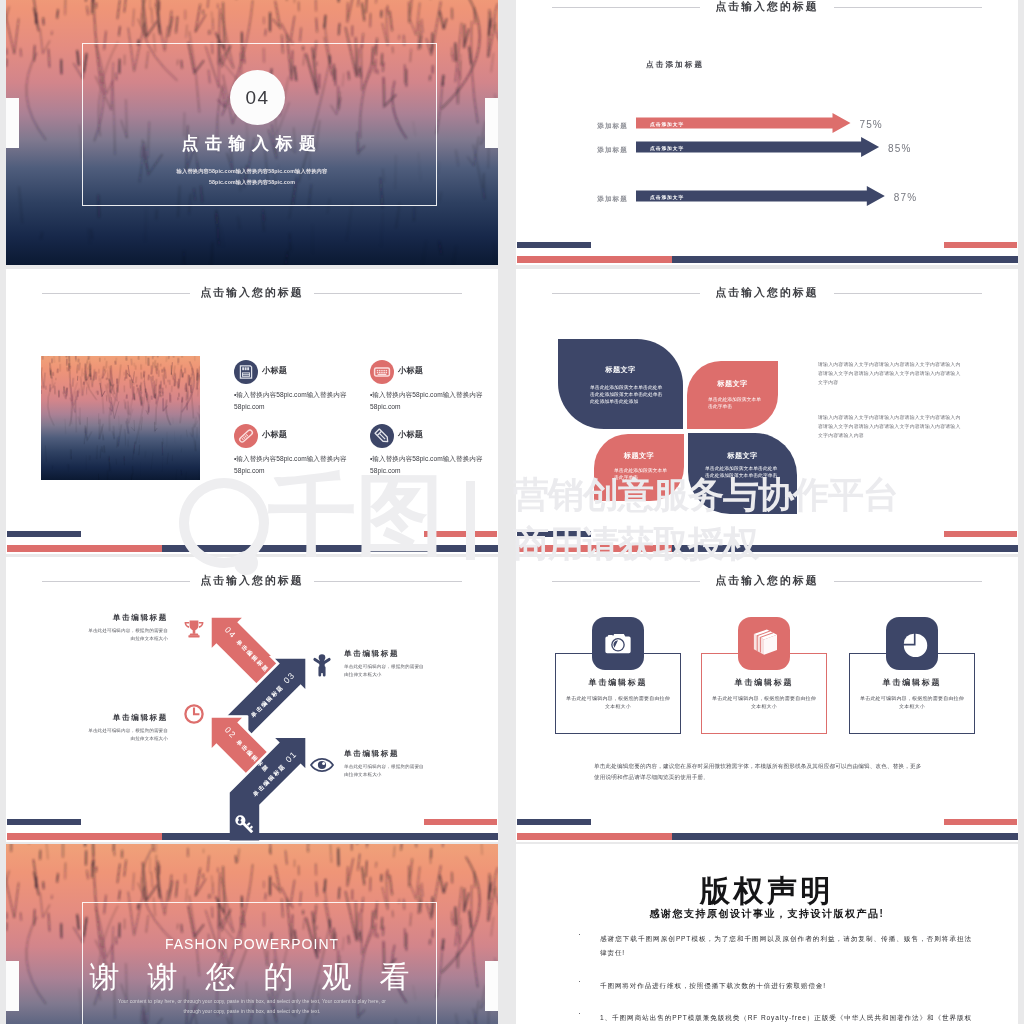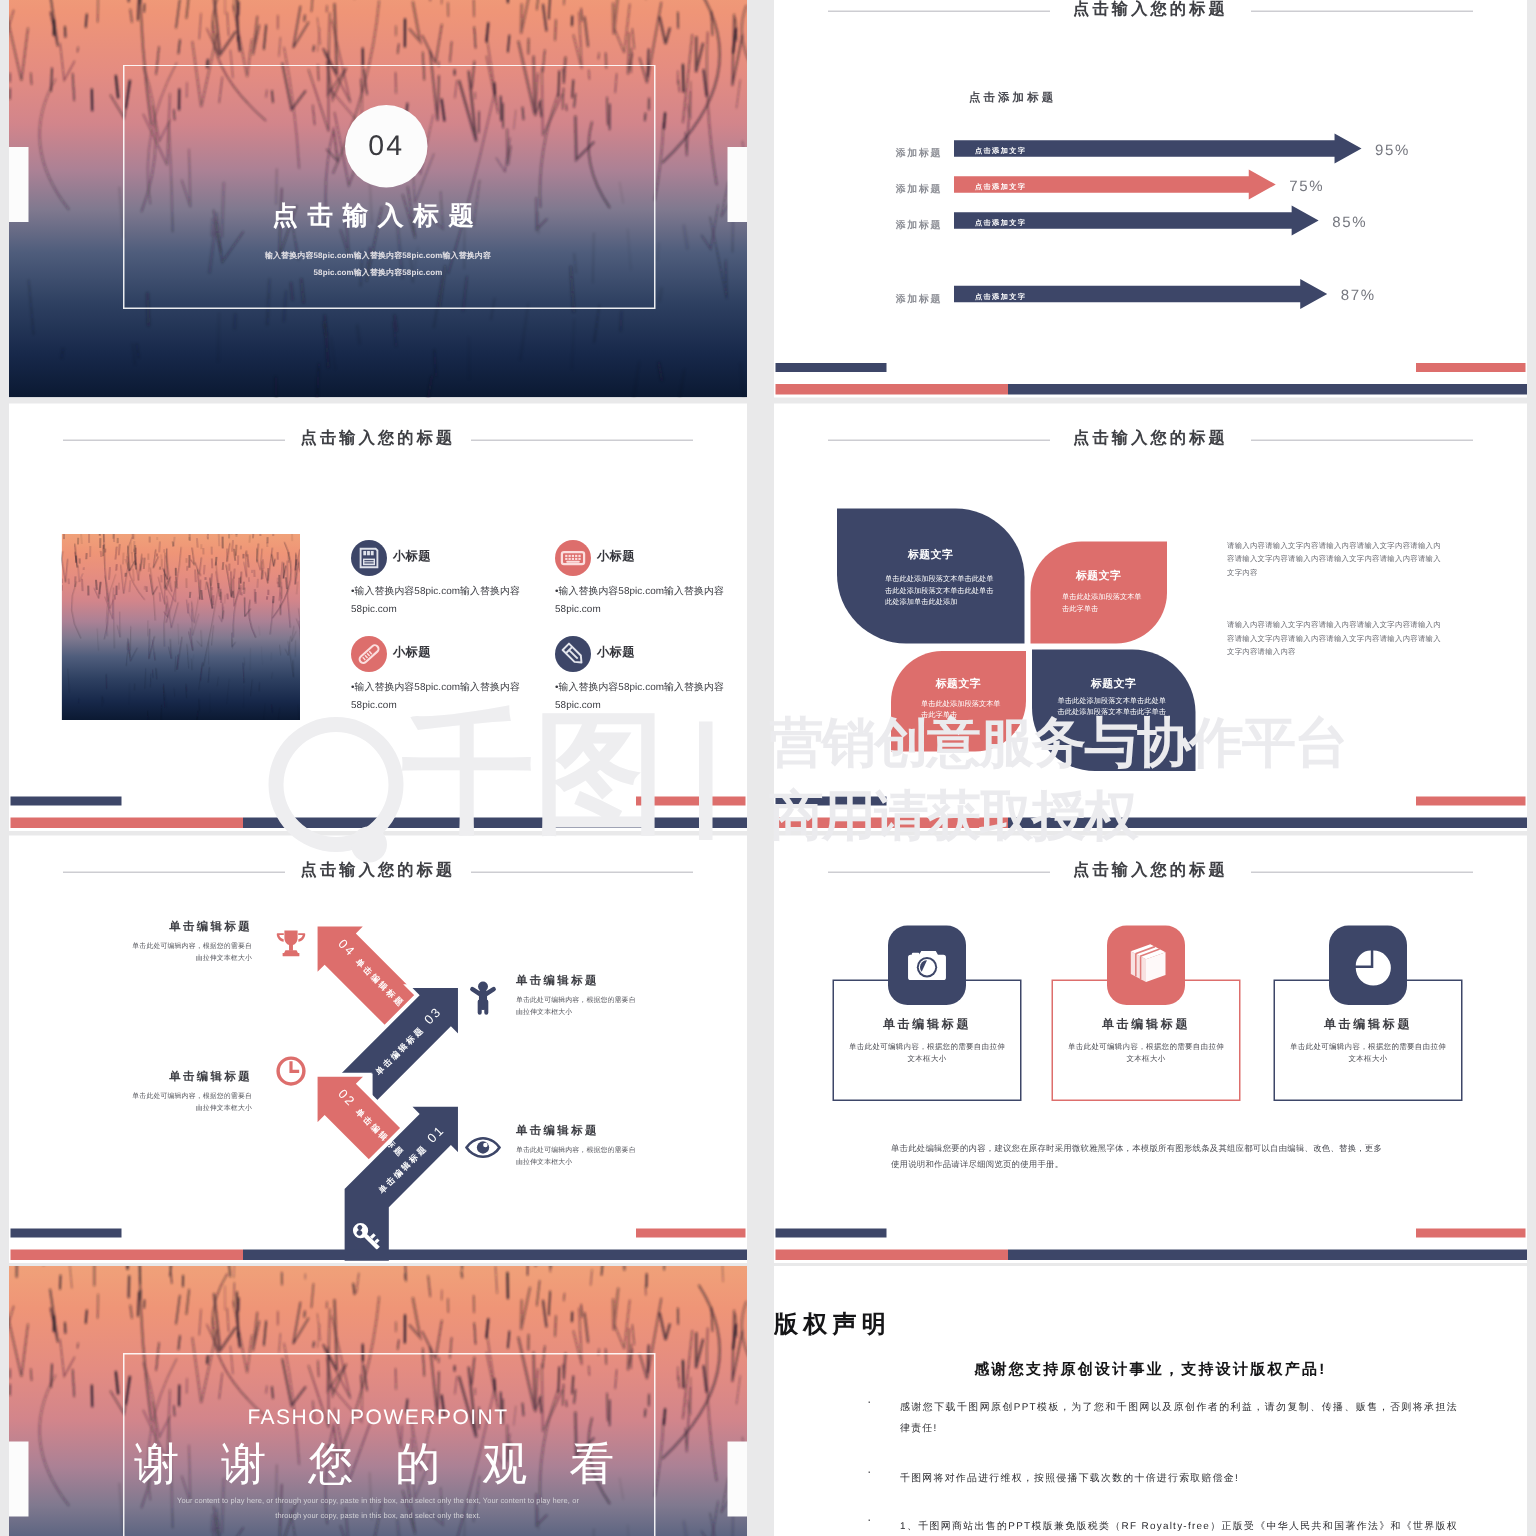--- a/index.html
+++ b/index.html
@@ -96,21 +96,21 @@
 
   
   .s7eyebrow{position:absolute;left:0;right:0;text-align:center;color:#fff;
              font-size:14px;letter-spacing:1.0px;font-weight:400;line-height:1;}
   .s7title{position:absolute;left:0;right:0;text-align:center;color:#fff;
            font-size:30px;font-weight:400;letter-spacing:5px;line-height:1;}
   .s7sub{position:absolute;left:0;right:0;text-align:center;color:#d3d2d7;
          font-size:5.0px;line-height:1.95;letter-spacing:.05px;}
 
   
-  .s8title{position:absolute;left:0;right:0;font-size:16px;
+  .s8title{position:absolute;left:0;right:0;text-align:center;font-size:30px;
            font-weight:700;color:#151517;letter-spacing:3.5px;line-height:1;}
   .s8sub{position:absolute;left:0;right:0;text-align:center;font-size:10px;
          font-weight:700;color:#151517;letter-spacing:1.5px;line-height:1;}
   .s8b{position:absolute;font-size:6.6px;color:#2b2b2f;line-height:2.15;letter-spacing:.85px;
        text-align:justify;}
   .s8dot{position:absolute;font-size:9px;color:#55555b;line-height:1;}
 
   
   #wm{position:absolute;left:0;top:0;width:899px;height:1024px;
       pointer-events:none;z-index:50;opacity:1;}
@@ -448,30 +448,20 @@
 </div>
 <div class="slide" style="left:516px;top:-20px;width:502px;height:285px;">
   <div class="hdr">
     <div class="ttl" style="top:21px;">点击输入您的标题</div>
     <div class="rule l" style="top:27px;"></div>
     <div class="rule r" style="top:27px;"></div>
   </div>
   <div class="barchart" style="left:62px;top:0;right:8px;height:250px;">
     <div class="bc-title" style="left:68px;top:80px;">点击添加标题</div>
 
-    <div class="bc-row" style="top:112px;">
-      <div class="bc-cat">添加标题</div>
-      <div class="bc-bar" style="width: 271.7px;">
-        <svg viewBox="0 0 271.7 20" preserveAspectRatio="none">
-              <polygon points="0,4.5 253.7,4.5 253.7,0 271.7,10 253.7,20 253.7,15.5 0,15.5" fill="#3d4668"></polygon>
-            </svg>
-      </div>
-      <div class="bc-lab">点击添加文字</div>
-      <div class="bc-val" style="left: 338.7px;">95%</div>
-    </div>
     <div class="bc-row" style="top:136px;">
       <div class="bc-cat">添加标题</div>
       <div class="bc-bar" style="width: 214.5px;">
         <svg viewBox="0 0 214.5 20" preserveAspectRatio="none">
               <polygon points="0,4.5 196.5,4.5 196.5,0 214.5,10 196.5,20 196.5,15.5 0,15.5" fill="#dd6e6c"></polygon>
             </svg>
       </div>
       <div class="bc-lab">点击添加文字</div>
       <div class="bc-val" style="left: 281.5px;">75%</div>
     </div>

